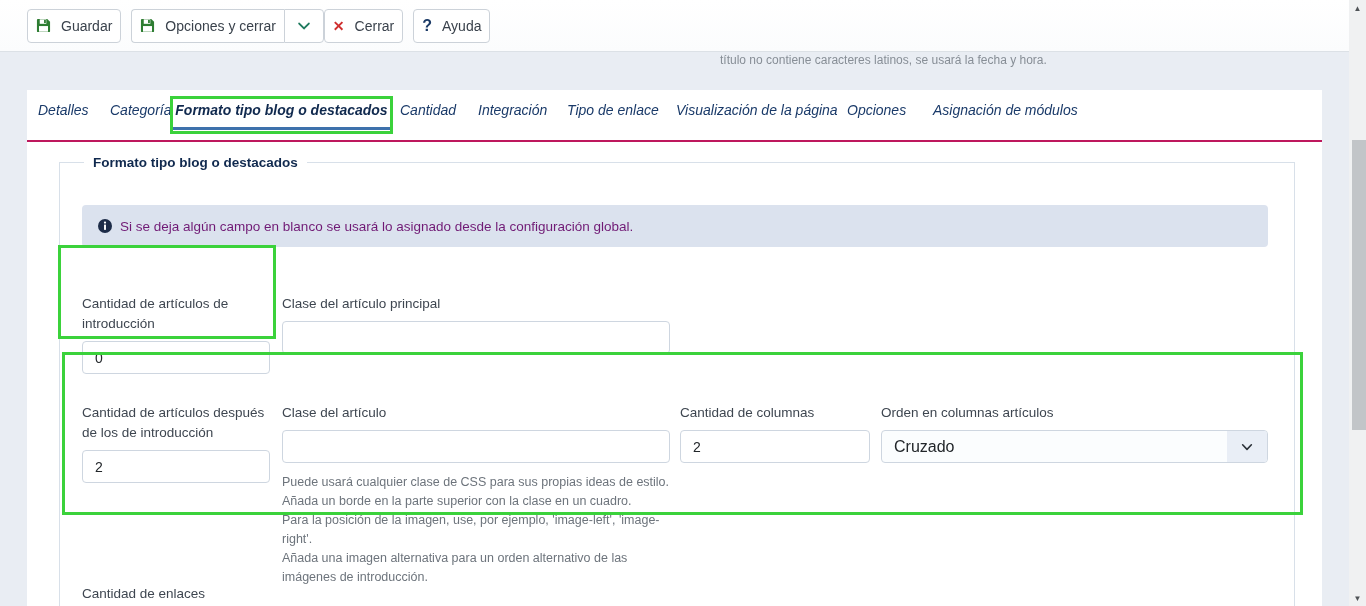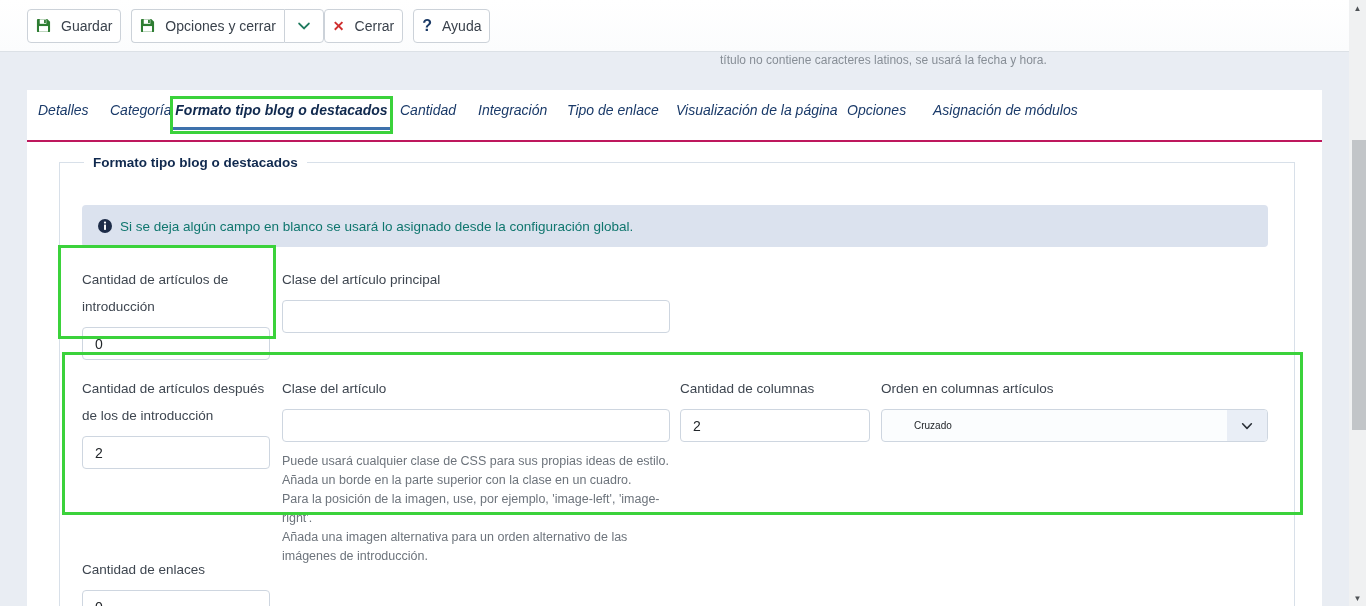--- a/index.html
+++ b/index.html
@@ -62,39 +62,40 @@
   }
   fieldset.panel legend {
     margin-left:24px; padding:0 9px;
     font-size:13.5px; font-weight:bold; color:#10294e;
   }
 
   .alert {
     position:absolute; left:22px; top:35px; width:1186px; height:42px;
     background:#dbe2ee; border-radius:4px;
     display:flex; align-items:center; gap:8px; padding-left:16px;
-    font-size:13.5px; color:#0f766e;
+    font-size:13.5px; color:#701a75;
   }
 
   .fgroup { position:absolute; }
   .fgroup label {
-    display:block; font-size:13.5px; color:#3e4650; line-height:27px;
+    display:block; font-size:13.5px; color:#3e4650; line-height:20px;
     margin-bottom:7px;
+    margin-top:28px;
   }
   .fgroup input {
     width:100%; height:33px; border:1px solid #ced6e0; border-radius:4px;
     padding:0 12px; font-size:14px; color:#22262a; background:#fff;
     font-family:"Liberation Sans","DejaVu Sans",sans-serif; outline:none;
   }
   .help { margin-top:10px; font-size:12.5px; color:#6d747c; line-height:19px; }
 
   .select {
     width:100%; height:33px; border:1px solid #ced6e0; border-radius:4px;
     background:#fbfdfe; display:flex; align-items:center; cursor:pointer;
-    font-size:10px; color:#22262a; overflow:hidden;padding-left:20px;
+    font-size:16px; color:#22262a; overflow:hidden;
   }
   .select .val { flex:1; padding-left:12px; }
   .select .caret {
     width:40px; height:100%; background:#e9eef6;
     display:flex; align-items:center; justify-content:center;
   }
 
   
   .anno {
     position:absolute; border:3px solid #3bd23b; pointer-events:none; z-index:40;

